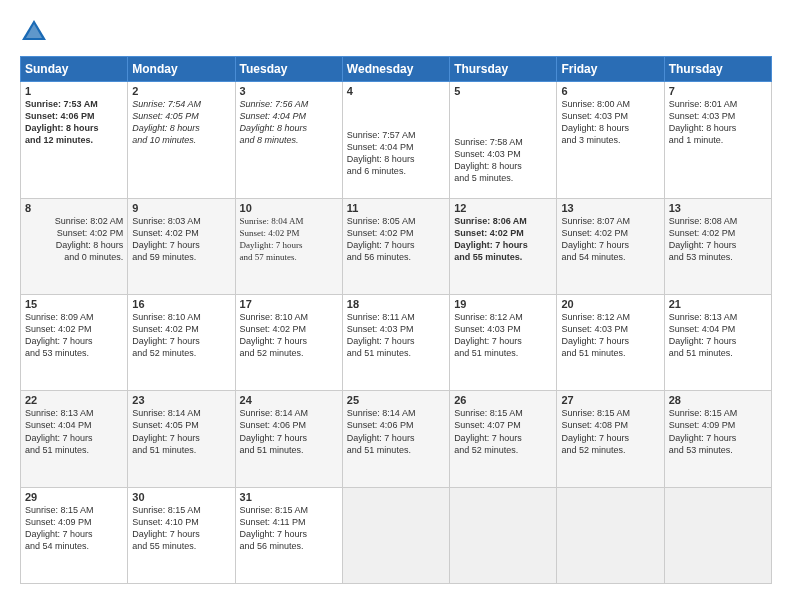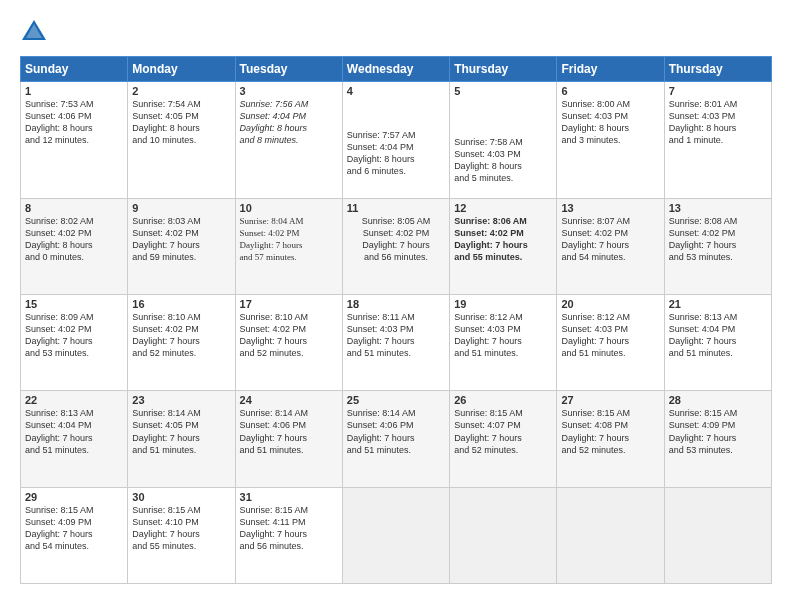--- a/index.html
+++ b/index.html
@@ -134,28 +134,28 @@
           <th>Wednesday</th>
           <th>Thursday</th>
           <th>Friday</th>
           <th>Thursday</th>
         </tr>
     </thead>
     <tbody id="calendar-body">
     <tr>
           <td>
             <span class="day-num">1</span>
-            <div class="cell-text" style="white-space: pre-line;">Sunrise: 7:53 AM
+            <div class="cell-text" style="white-space: pre-line; font-weight: bold;">Sunrise: 7:53 AM
 Sunset: 4:06 PM
 Daylight: 8 hours
 and 12 minutes.</div>
           </td>
           <td>
             <span class="day-num">2</span>
-            <div class="cell-text" style="white-space: pre-line;">Sunrise: 7:54 AM
+            <div class="cell-text" style="white-space: pre-line; font-style: italic;">Sunrise: 7:54 AM
 Sunset: 4:05 PM
 Daylight: 8 hours
 and 10 minutes.</div>
           </td>
           <td>
             <span class="day-num">3</span>
             <div class="cell-text" style="white-space: pre-line; font-style: italic;">Sunrise: 7:56 AM
 Sunset: 4:04 PM
 Daylight: 8 hours
 and 8 minutes.</div>
@@ -185,42 +185,42 @@
             <span class="day-num">7</span>
             <div class="cell-text" style="white-space: pre-line;">Sunrise: 8:01 AM
 Sunset: 4:03 PM
 Daylight: 8 hours
 and 1 minute.</div>
           </td>
         </tr>
         <tr>
           <td>
             <span class="day-num">8</span>
-            <div class="cell-text" style="white-space: pre-line;">Sunrise: 8:02 AM
+            <div class="cell-text" style="white-space: pre-line; text-align: right;">Sunrise: 8:02 AM
 Sunset: 4:02 PM
 Daylight: 8 hours
 and 0 minutes.</div>
           </td>
           <td>
             <span class="day-num">9</span>
             <div class="cell-text" style="white-space: pre-line;">Sunrise: 8:03 AM
 Sunset: 4:02 PM
 Daylight: 7 hours
 and 59 minutes.</div>
           </td>
           <td>
             <span class="day-num">10</span>
             <div class="cell-text" style="white-space: pre-line; font-family: Liberation Serif, serif;">Sunrise: 8:04 AM
 Sunset: 4:02 PM
 Daylight: 7 hours
 and 57 minutes.</div>
           </td>
           <td>
             <span class="day-num">11</span>
-            <div class="cell-text" style="white-space: pre-line; text-align: center;">Sunrise: 8:05 AM
+            <div class="cell-text" style="white-space: pre-line;">Sunrise: 8:05 AM
 Sunset: 4:02 PM
 Daylight: 7 hours
 and 56 minutes.</div>
           </td>
           <td>
             <span class="day-num">12</span>
             <div class="cell-text" style="white-space: pre-line; font-weight: bold;">Sunrise: 8:06 AM
 Sunset: 4:02 PM
 Daylight: 7 hours
 and 55 minutes.</div>

